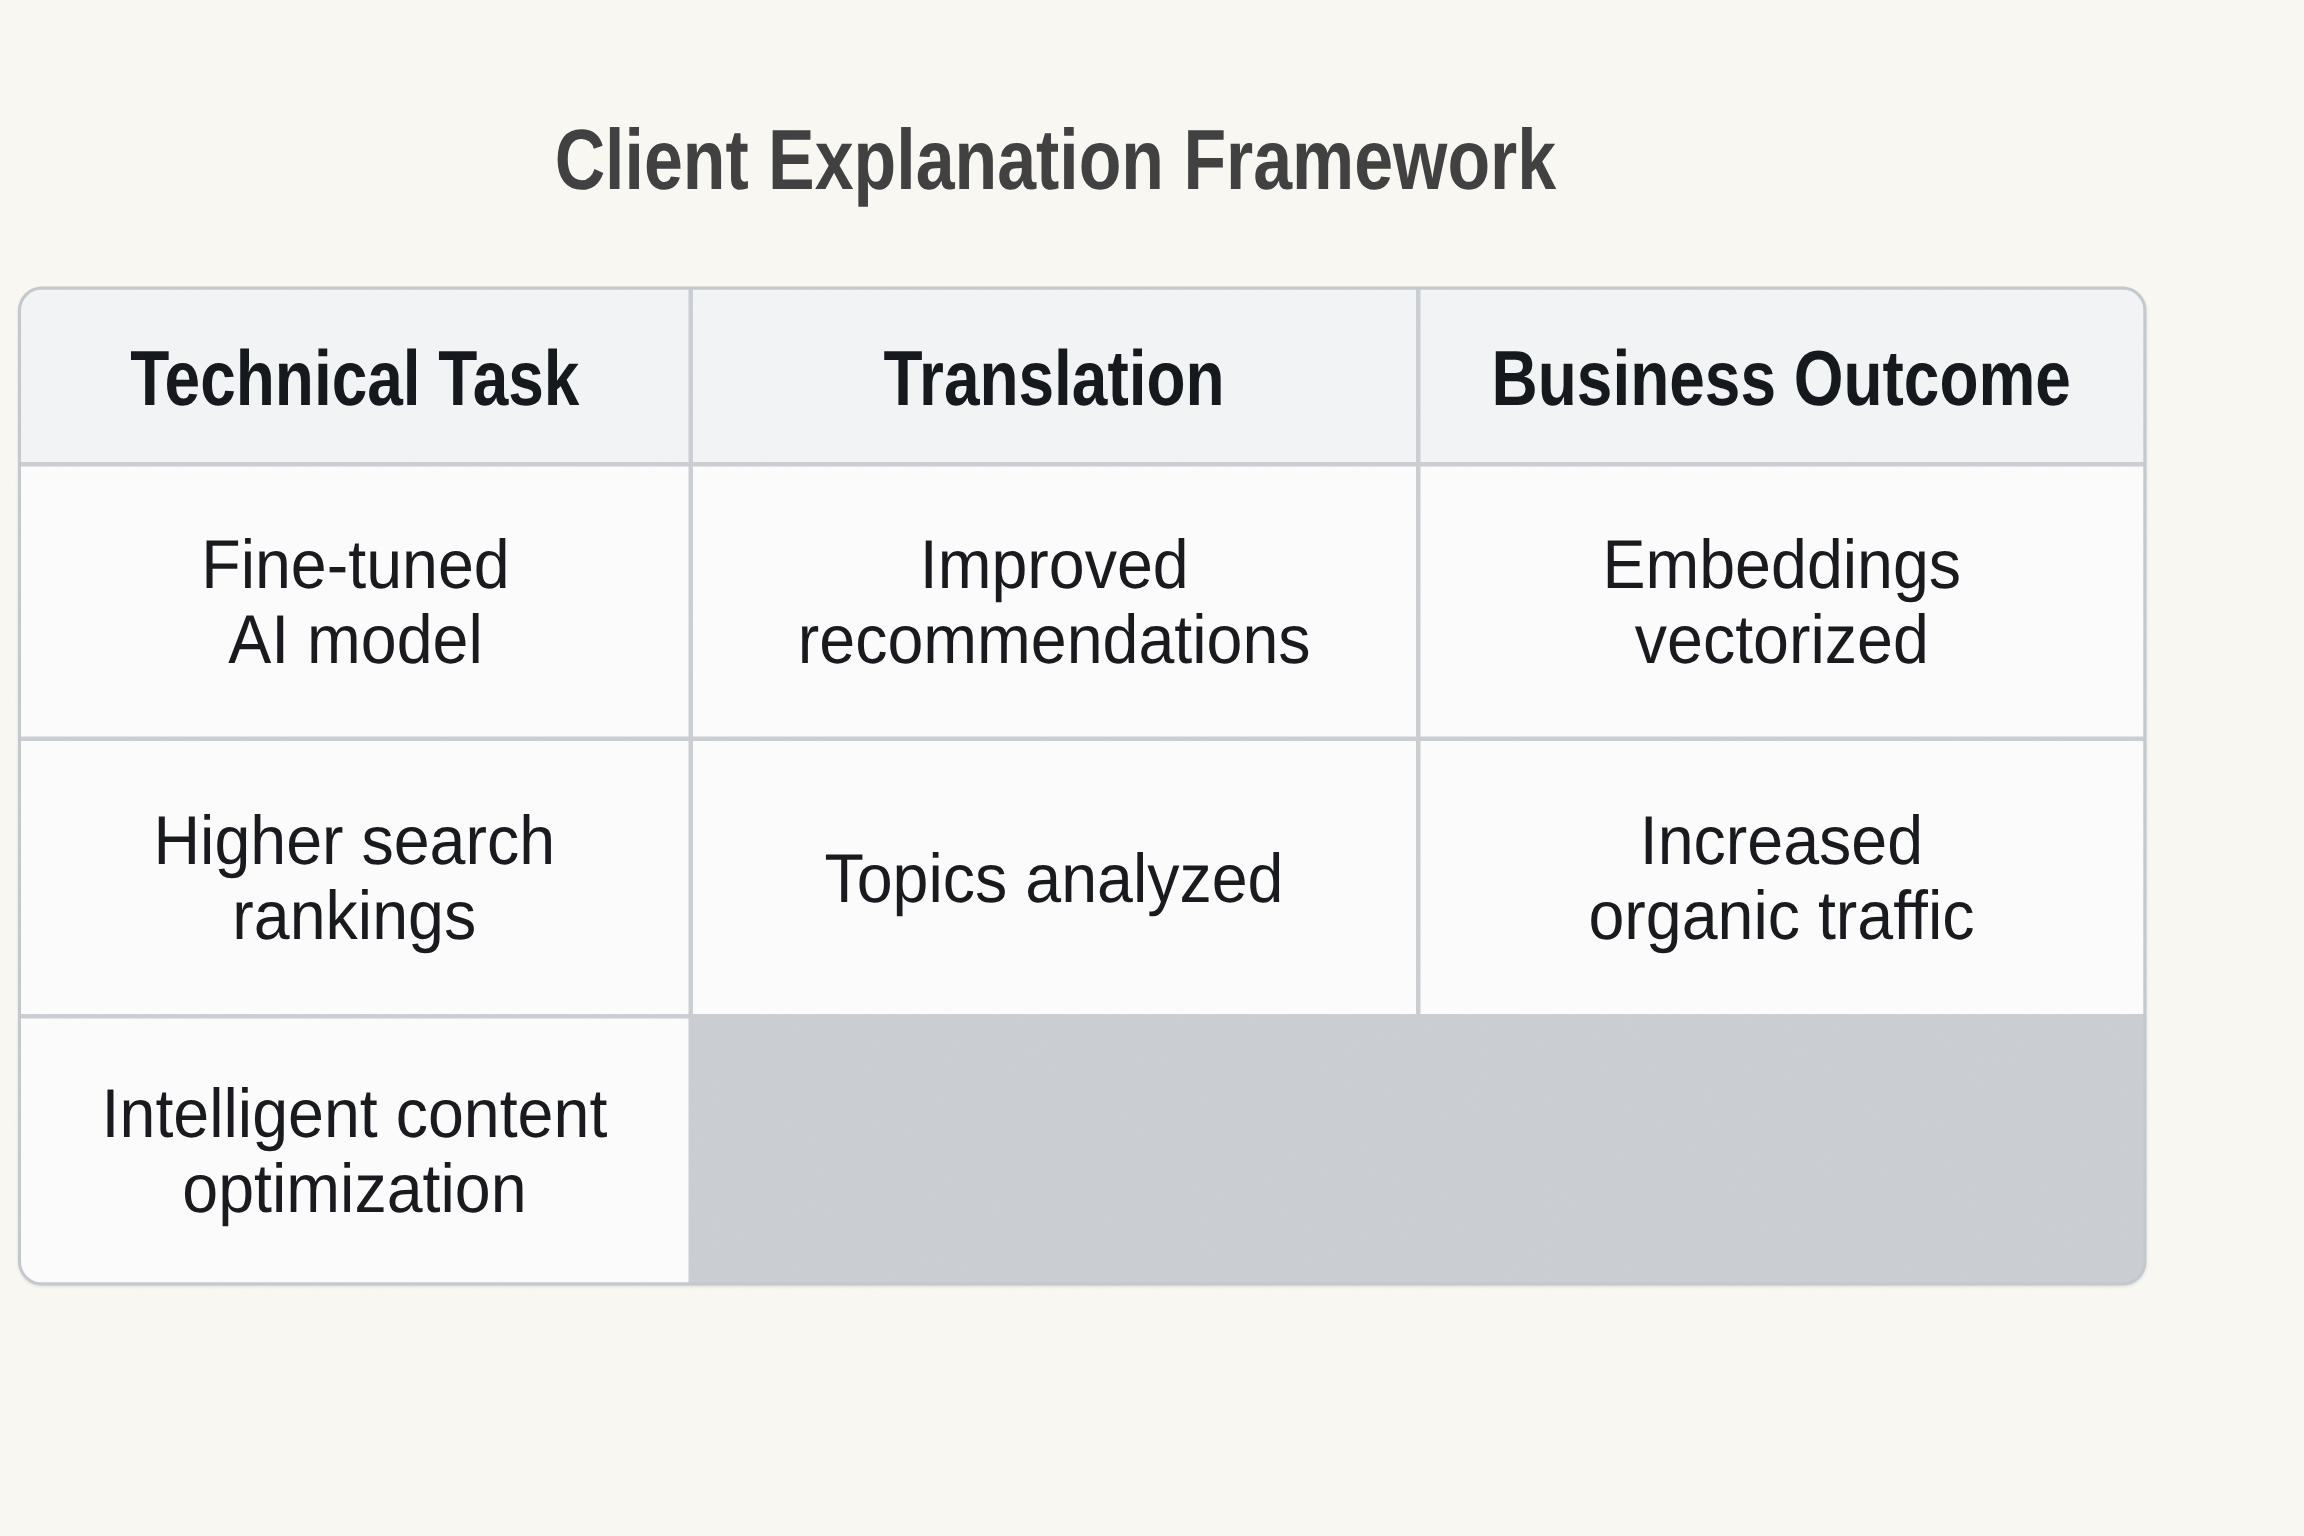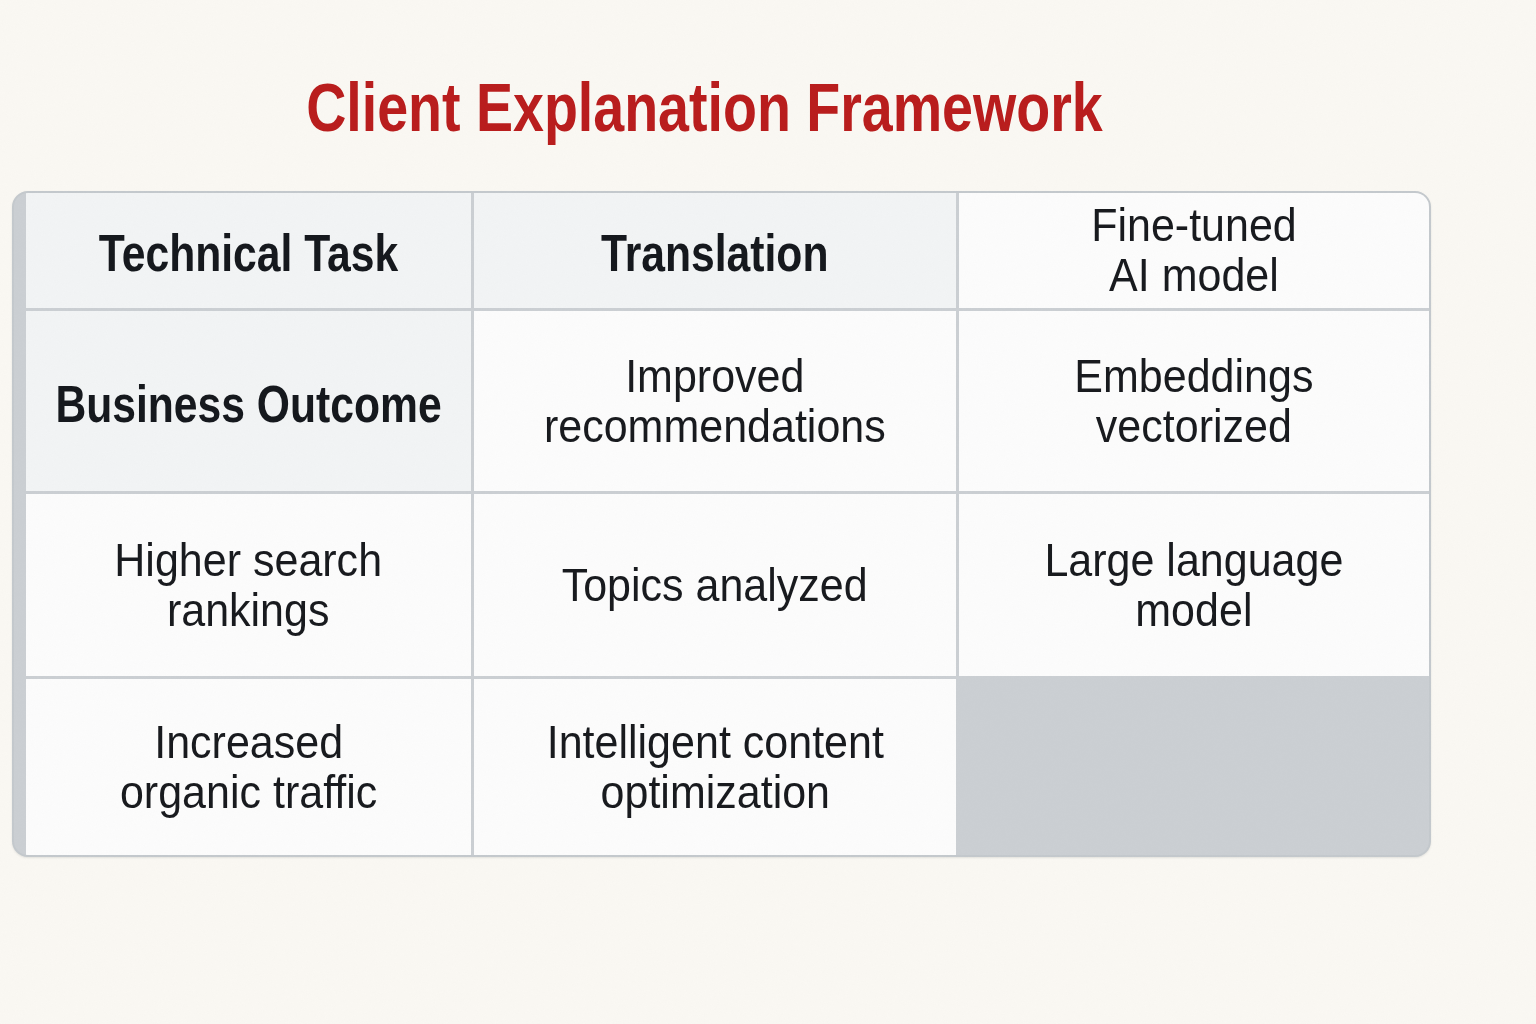--- a/index.html
+++ b/index.html
@@ -12,45 +12,44 @@
   }
   .noise-overlay {
     position: absolute; inset: 0; width: 1536px; height: 1024px;
     pointer-events: none; opacity: 0.5; z-index: 50;
   }
   .page-title {
     position: absolute;
     left: 0; top: 65px;
     width: 1408px;
     text-align: center;
-    font-size: 68px;
+    font-size: 57px;
     line-height: 85px;
     font-weight: bold;
-    color: #b91c1c;
+    color: #404040;
     white-space: nowrap;
   }
   .page-title .squeeze {
     display: inline-block;
     transform: scaleX(0.817);
     transform-origin: 50% 50%;
   }
   .framework-table {
     position: absolute;
     left: 12px; top: 191px;
     width: 1419px; height: 666px;
     background: #CBCFD3;
     border: 2.5px solid #C4C9CD;
     border-radius: 16px;
     overflow: hidden;
     display: grid;
     grid-template-columns: 445px 482px auto;
     grid-template-rows: 114.5px 180px 182px auto;
     gap: 3px;
     box-shadow: 0 1px 2px rgba(120,125,130,0.18);
-    padding-left: 12px;
   }
   .cell {
     display: flex;
     align-items: center;
     justify-content: center;
     text-align: center;
     background: #FCFCFC;
   }
   .cell.header { background: #F2F4F5; }
   .cell.header .squeeze {
@@ -81,50 +80,46 @@
 
 <h1 class="page-title"><span class="squeeze">Client Explanation Framework</span></h1>
 
 <div class="framework-table">
   <div class="cell header">
       <span class="squeeze">Technical Task</span>
     </div>
   <div class="cell header">
       <span class="squeeze">Translation</span>
     </div>
+  <div class="cell header">
+      <span class="squeeze">Business Outcome</span>
+    </div>
+
   <div class="cell body">
       <span class="squeeze">Fine-tuned
 AI model</span>
-    </div>
-
-  <div class="cell header">
-      <span class="squeeze">Business Outcome</span>
     </div>
   <div class="cell body">
       <span class="squeeze">Improved
 recommendations</span>
     </div>
 
   <div class="cell body">
       <span class="squeeze">Embeddings
 vectorized</span>
     </div>
   <div class="cell body">
       <span class="squeeze">Higher search
 rankings</span>
     </div>
   <div class="cell body">
       <span class="squeeze">Topics analyzed</span>
     </div>
 
   <div class="cell body">
-      <span class="squeeze">Large language
-model</span>
-    </div>
-  <div class="cell body">
       <span class="squeeze">Increased
 organic traffic</span>
     </div>
   <div class="cell body">
       <span class="squeeze">Intelligent content
 optimization</span>
     </div>
 </div>
 
 <svg class="noise-overlay" xmlns="http://www.w3.org/2000/svg" width="1536" height="1024">

